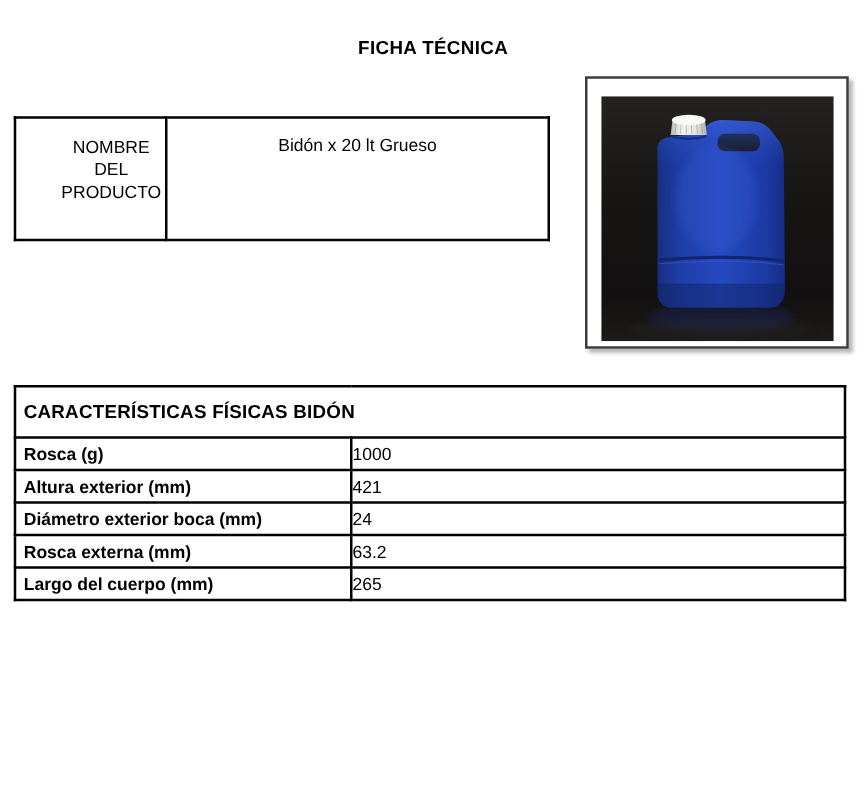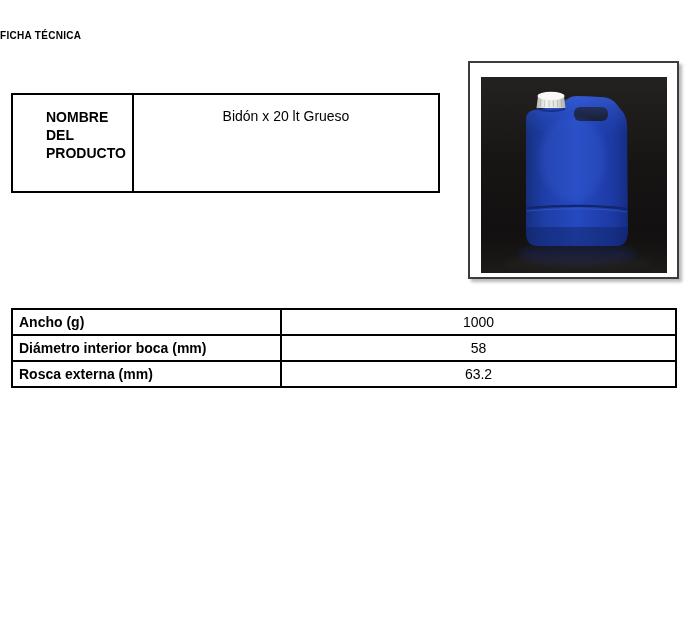--- a/index.html
+++ b/index.html
@@ -3,31 +3,31 @@
 <meta charset="utf-8">
 <style>
   html, body { margin:0; padding:0; }
   body {
     width:693px; height:628px; position:relative; overflow:hidden;
     background:#ffffff; color:#000;
     font-family:"Liberation Sans","DejaVu Sans",sans-serif;
   }
   .doc-title {
     position:absolute; top:30px; left:0; width:693px; margin:0;
-    font-size:10px; font-weight:bold; letter-spacing:0.3px;
+    text-align:center; font-size:15px; font-weight:bold; letter-spacing:0.3px;
   }
 
   
   table.product-table {
     position:absolute; left:11px; top:93px; width:429px;
     border-collapse:collapse; table-layout:fixed;
   }
   table.product-table td { border:2px solid #000; font-size:14px; padding:0; }
   .product-table col.c1 { width:121px; }
-  .product-table .label-cell { font-weight:bold; line-height:1.3;padding-left:33px; }
+  .product-table .label-cell { font-weight:normal; text-align:center; line-height:1.3;padding-left:33px; }
   .product-table .value-cell { text-align:center; }
   .product-table tr.row-0 td { height:83px; vertical-align:top; padding-top:13px; }
   .product-table tr.row-1 td { height:59px; vertical-align:middle; }
 
   
   .photo-frame {
     position:absolute; left:468px; top:61px; width:207px; height:214px;
     background:#fff; border:2px solid #3c3c3c;
     box-shadow:3px 3px 3px rgba(0,0,0,0.28);
   }
@@ -41,21 +41,21 @@
   }
   table.specs-table td { border:2px solid #000; padding:0; font-size:14px; }
   .specs-table col.c1 { width:269px; }
   .specs-table td.header-cell {
     height:39px; font-weight:bold; font-size:15px;
     padding-left:6px; vertical-align:middle; letter-spacing:0.2px;
   }
   .specs-table td.spec-label {
     height:24px; font-weight:bold; padding-left:6px; vertical-align:middle;
   }
-  .specs-table td.spec-value { text-align:center; vertical-align:middle; }
+  .specs-table td.spec-value { text-align:left; vertical-align:middle; }
 </style>
 </head>
 <body>
 
 <div>
 
   <h1 class="doc-title">FICHA TÉCNICA</h1>
 
   <table class="product-table">
     <colgroup>
@@ -137,27 +137,38 @@
     </div>
   </div>
 
   <table class="specs-table">
     <colgroup>
         <col class="c1">
         <col class="c2">
       </colgroup>
     <tbody>
       <tr>
-        <td class="spec-label">Ancho (g)</td>
+        <td class="header-cell" colspan="2">CARACTERÍSTICAS FÍSICAS BIDÓN</td>
+      </tr>
+      <tr>
+        <td class="spec-label">Rosca (g)</td>
         <td class="spec-value">1000</td>
       </tr>
       <tr>
-        <td class="spec-label">Diámetro interior boca (mm)</td>
-        <td class="spec-value">58</td>
+        <td class="spec-label">Altura exterior (mm)</td>
+        <td class="spec-value">421</td>
+      </tr>
+      <tr>
+        <td class="spec-label">Diámetro exterior boca (mm)</td>
+        <td class="spec-value">24</td>
       </tr>
       <tr>
         <td class="spec-label">Rosca externa (mm)</td>
         <td class="spec-value">63.2</td>
+      </tr>
+      <tr>
+        <td class="spec-label">Largo del cuerpo (mm)</td>
+        <td class="spec-value">265</td>
       </tr>
     </tbody>
   </table>
 
 </div>
 
 </body></html>

